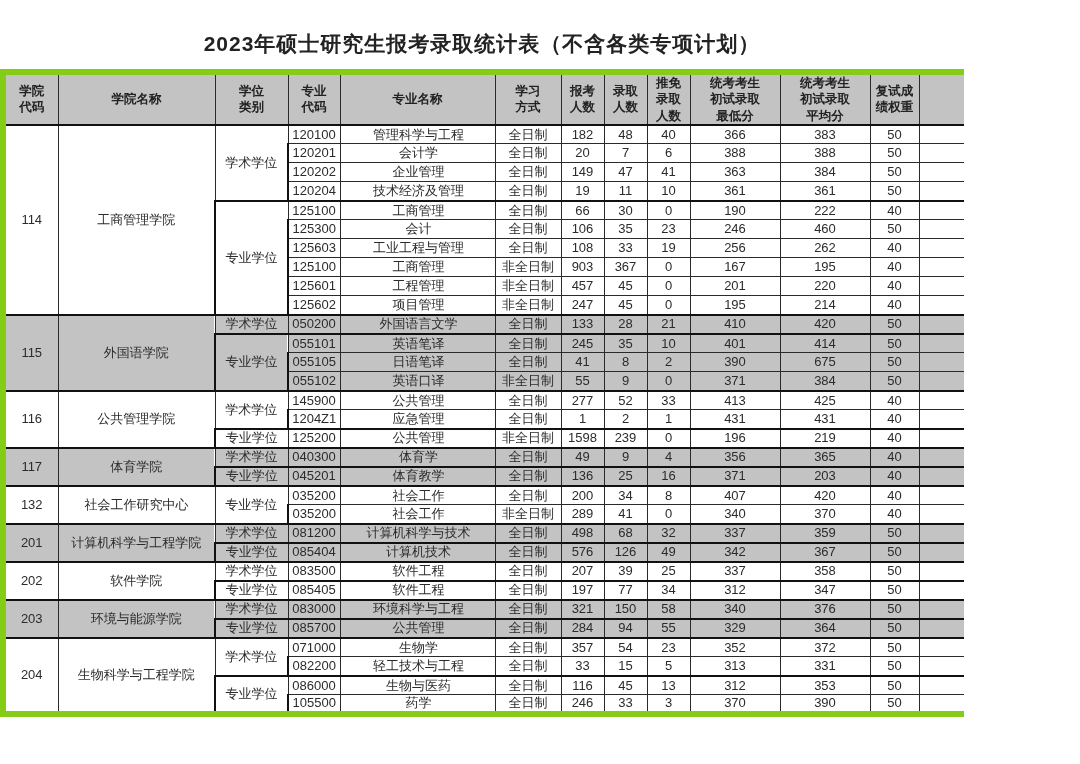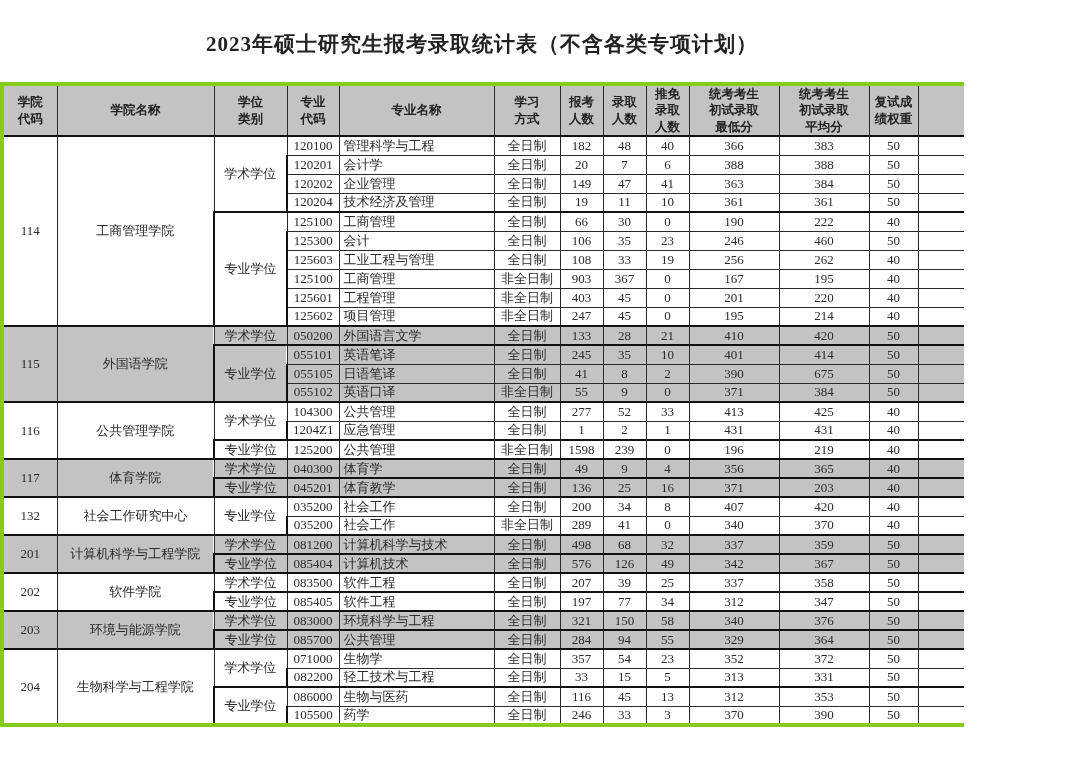--- a/index.html
+++ b/index.html
@@ -1,38 +1,38 @@
 <!DOCTYPE html>
 <html><head>
 <meta charset="utf-8">
 <style>
   html, body { margin: 0; padding: 0; background: #ffffff; }
   .page {
     width: 964px; height: 764px;
     background: #ffffff;
-    font-family: Liberation Serif, serif;
+    font-family: Liberation Sans, sans-serif;
     color: #2b2b2b;
     overflow: hidden;
     box-sizing: border-box;
   }
   .title {
     margin: 0;
     padding-top: 30px;
     text-align: center;
     font-size: 21px;
     font-weight: bold;
     color: #222;
     letter-spacing: 1px;
   }
   table.stats {
-    margin: 24px auto 0 auto;
+    margin: 11px auto 0 auto;
     width: 1043px;
     table-layout: fixed;
     border-collapse: collapse;
-    border: 4px solid #84cc16;
+    border: 6px solid #84cc16;
   }
   table.stats th, table.stats td {
     border: 1px solid #2a2a2a;
     text-align: center;
     vertical-align: middle;
     padding: 0 2px;
     box-sizing: border-box;
     overflow: hidden;
   }
   table.stats th {
@@ -44,21 +44,21 @@
     white-space: pre-line;
     color: #222;
   }
   table.stats td {
     height: 19px;
     font-size: 13px;
     line-height: 1.05;
     background: #ffffff;
   }
   table.stats td.shaded { background: #c3c3c3; }
-  table.stats td.major-name { text-align: left; padding-left: 4px; }
+  table.stats td.major-name { text-align: center; padding-left: 4px; }
   table.stats td.thick-top, table.stats th.thick-top { border-top: 2px solid #111; }
   table.stats tr > td:first-child { border-left: 2px solid #111; }
 </style>
 </head>
 <body>
 
 <div class="page">
   <h1 class="title">2023年硕士研究生报考录取统计表（不含各类专项计划）</h1>
   <table class="stats">
     <colgroup>
@@ -204,21 +204,21 @@
           <td>0</td>
           <td>167</td>
           <td>195</td>
           <td>40</td>
           <td></td>
         </tr>
         <tr>
           <td>125601</td>
           <td class="major-name">工程管理</td>
           <td>非全日制</td>
-          <td>403</td>
+          <td>457</td>
           <td>45</td>
           <td>0</td>
           <td>201</td>
           <td>220</td>
           <td>40</td>
           <td></td>
         </tr>
         <tr>
           <td>125602</td>
           <td class="major-name">项目管理</td>
@@ -280,21 +280,21 @@
           <td class="shaded">0</td>
           <td class="shaded">371</td>
           <td class="shaded">384</td>
           <td class="shaded">50</td>
           <td class="shaded"></td>
         </tr>
         <tr>
           <td class="thick-top" rowspan="3">116</td>
           <td class="thick-top" rowspan="3">公共管理学院</td>
           <td class="thick-top" rowspan="2">学术学位</td>
-          <td class="thick-top">104300</td>
+          <td class="thick-top">145900</td>
           <td class="thick-top major-name">公共管理</td>
           <td class="thick-top">全日制</td>
           <td class="thick-top">277</td>
           <td class="thick-top">52</td>
           <td class="thick-top">33</td>
           <td class="thick-top">413</td>
           <td class="thick-top">425</td>
           <td class="thick-top">40</td>
           <td class="thick-top"></td>
         </tr>

